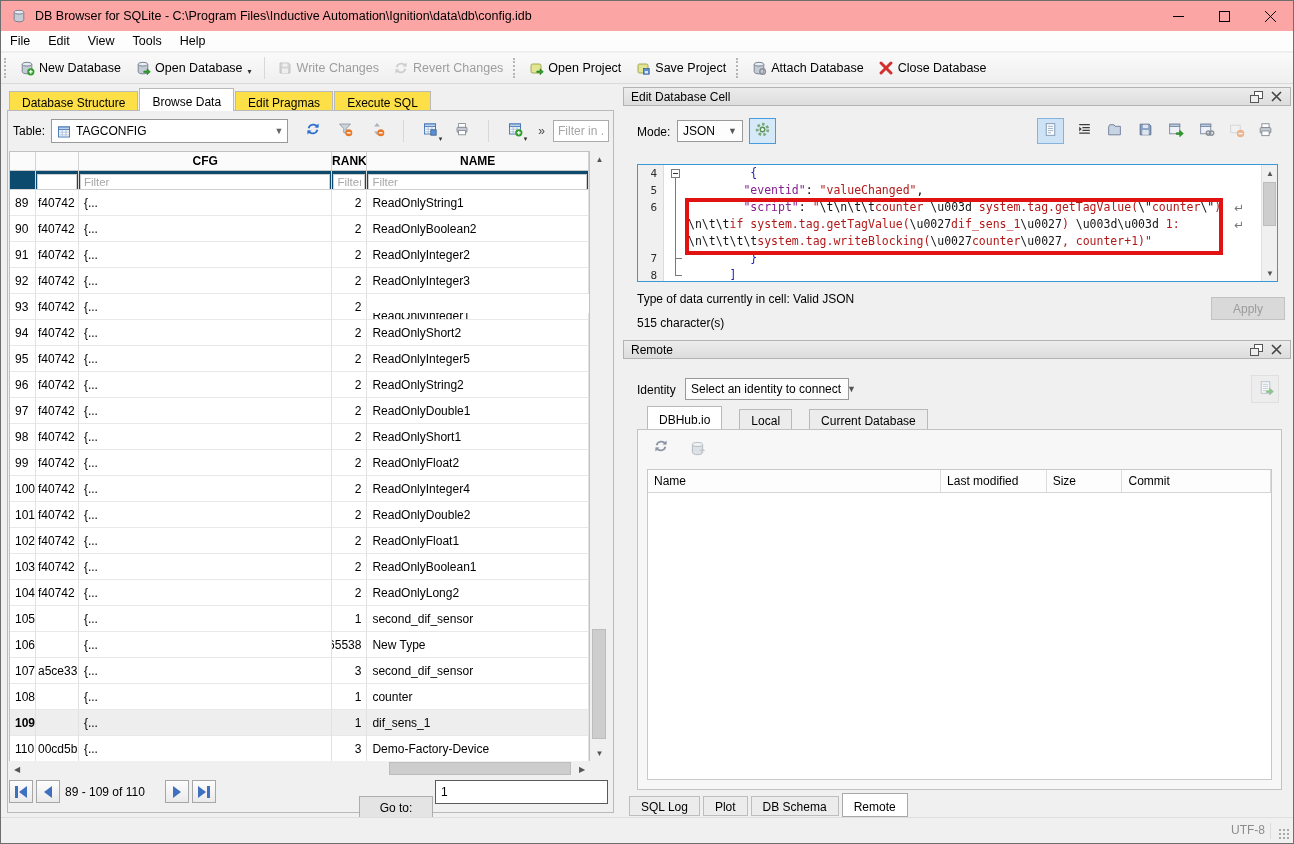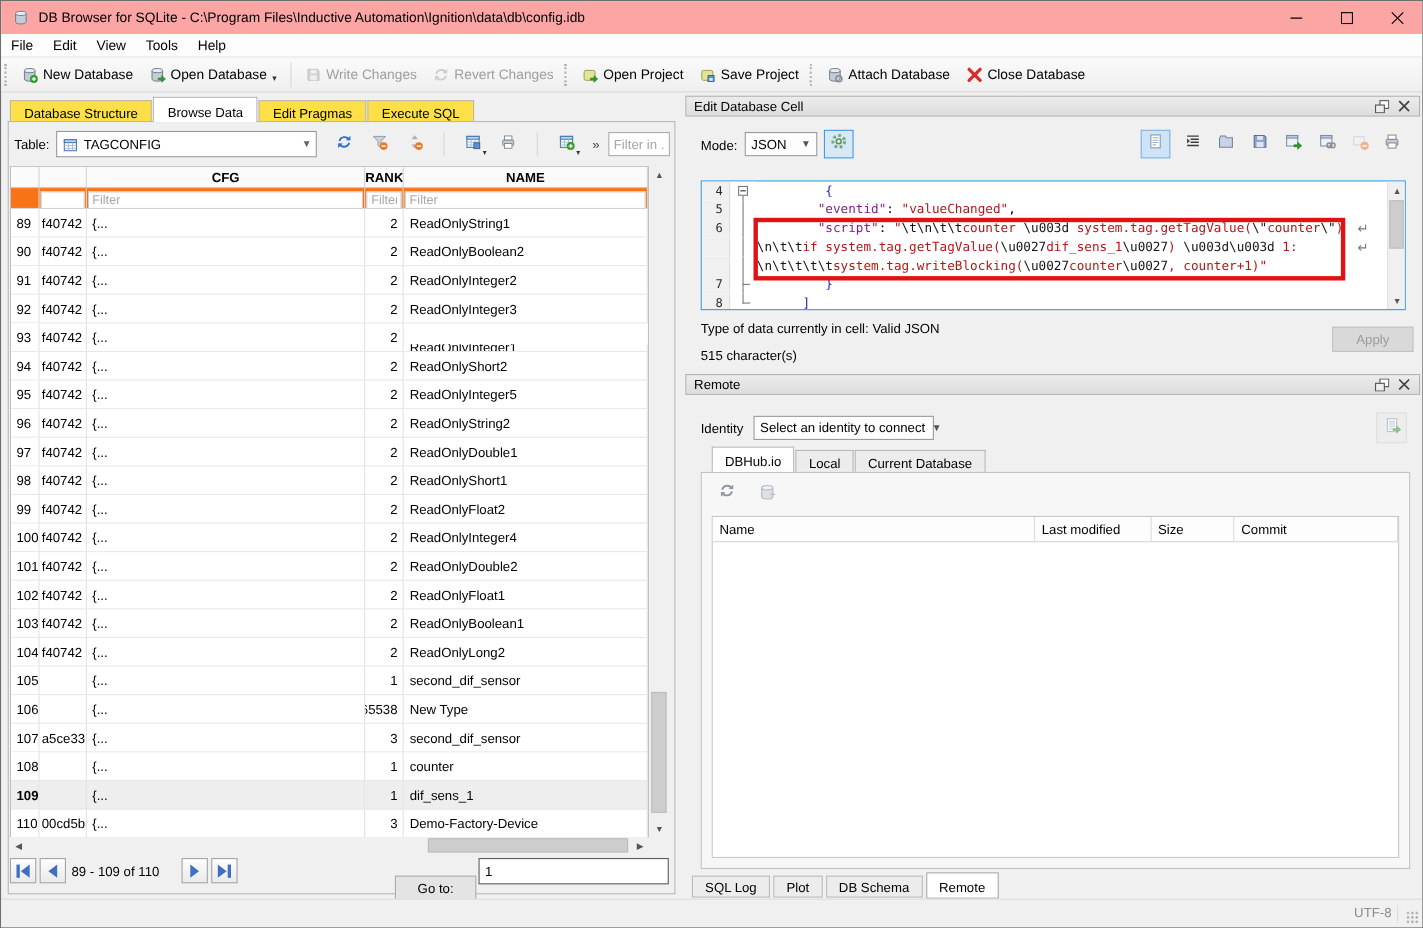--- a/index.html
+++ b/index.html
@@ -44,21 +44,21 @@
   .ic-btn .dd-arrow{position:absolute;right:-1px;bottom:-1px;font-size:7px;}
   .sm-input{height:22px;border:1px solid #ababab;background:#fff;font-size:12px;padding:0 4px;font-family:"Liberation Sans",sans-serif;width:56px;color:#000;}
   .sm-input::placeholder{color:#a6a6a6;}
   .chev{font-size:12px;color:#444;margin:0 4px;}
 
   
   #grid{position:absolute;left:8px;top:150px;width:581px;border:1px solid #c2c2c2;background:#fff;}
   .g-row{display:flex;height:26px;}
   .g-head{display:flex;height:19px;background:#fbfbfb;border-bottom:1px solid #c6c6c6;}
   .g-hcell{font-size:12px;font-weight:bold;display:flex;align-items:center;justify-content:center;border-right:1px solid #d2d2d2;overflow:hidden;}
-  .g-frow{display:flex;height:19px;background:#f97316;border-bottom:1px solid #d6d6d6;}
+  .g-frow{display:flex;height:19px;background:#0c4a6e;border-bottom:1px solid #d6d6d6;}
   .g-fcell{border-right:1px solid #d9d9d9;padding:1px;}
   .g-fcell input{width:100%;height:100%;border:1px solid #cfcfcf;font-size:11.5px;padding:0 3px;font-family:"Liberation Sans",sans-serif;}
   .g-fcell input::placeholder{color:#a8a8a8;}
   #g-body{height:572px;overflow:hidden;}
   .g-cell{font-size:12px;display:flex;align-items:center;border-right:1px solid #e2e2e2;border-bottom:1px solid #e8e8e8;padding:0 5px;white-space:nowrap;overflow:hidden;color:#000;}
   .g-num{padding-left:5px;background:#fff;}
   .g-id{padding-left:2px;}
   .g-rank{justify-content:flex-end;}
   .g-row.sel .g-cell{background:#eeeeee;}
   .g-row.sel .g-num{font-weight:bold;}
@@ -110,21 +110,21 @@
   #ed-redbox{position:absolute;left:47px;top:33px;width:538px;height:57px;border:4px solid #e01212;z-index:5;}
   .wrapmark{position:absolute;left:596px;width:14px;height:17px;color:#777;font-size:12px;z-index:6;font-family:"DejaVu Sans",sans-serif;}
   #ed-scroll{position:absolute;right:0;top:0;width:16px;height:100%;background:#f0f0f0;border-left:1px solid #e0e0e0;}
 
   #apply-btn{position:absolute;left:1210px;top:296px;width:74px;height:23px;background:#d9d9d9;border:1px solid #c2c2c2;color:#9b9b9b;font-size:12px;display:flex;align-items:center;justify-content:center;}
   .info-text{position:absolute;left:636px;font-size:12px;color:#000;}
 
   
   .rtab{padding:4px 11px;font-size:12px;background:#ececec;border:1px solid #b9b9b9;border-bottom:none;margin-right:1px;height:20px;color:#000;}
   .rtab.active{background:#fff;height:23px;padding-top:6px;position:relative;z-index:3;}
-  #rtabs{position:absolute;left:646px;top:405px;display:flex;align-items:flex-end;height:23px;}
+  #rtabs{position:absolute;left:646px;top:405px;display:flex;align-items:flex-end;height:23px;gap:16px;}
   #rframe{position:absolute;left:636px;top:428px;width:645px;height:361px;border:1px solid #c3c3c3;background:#f7f7f7;}
   #rtable{position:absolute;left:646px;top:468px;width:625px;height:311px;background:#fff;border:1px solid #c9c9c9;}
   .rt-head{display:flex;height:23px;border-bottom:1px solid #d4d4d4;background:#fdfdfd;}
   .rt-hcell{font-size:12px;display:flex;align-items:center;padding-left:6px;border-right:1px solid #dcdcdc;color:#000;}
 
   
   .btab{padding:3px 11px;font-size:12px;background:#ececec;border:1px solid #bdbdbd;margin-right:3px;height:20px;color:#000;}
   .btab.active{background:#fff;height:24px;margin-top:-3px;border-color:#a8a8a8;padding-top:6px;}
   #btabs{position:absolute;left:628px;top:795px;display:flex;align-items:flex-start;height:24px;}
   .statusbar{position:absolute;left:0;bottom:0;width:100%;height:26px;background:#f0f0f0;border-top:1px solid #dedede;}

